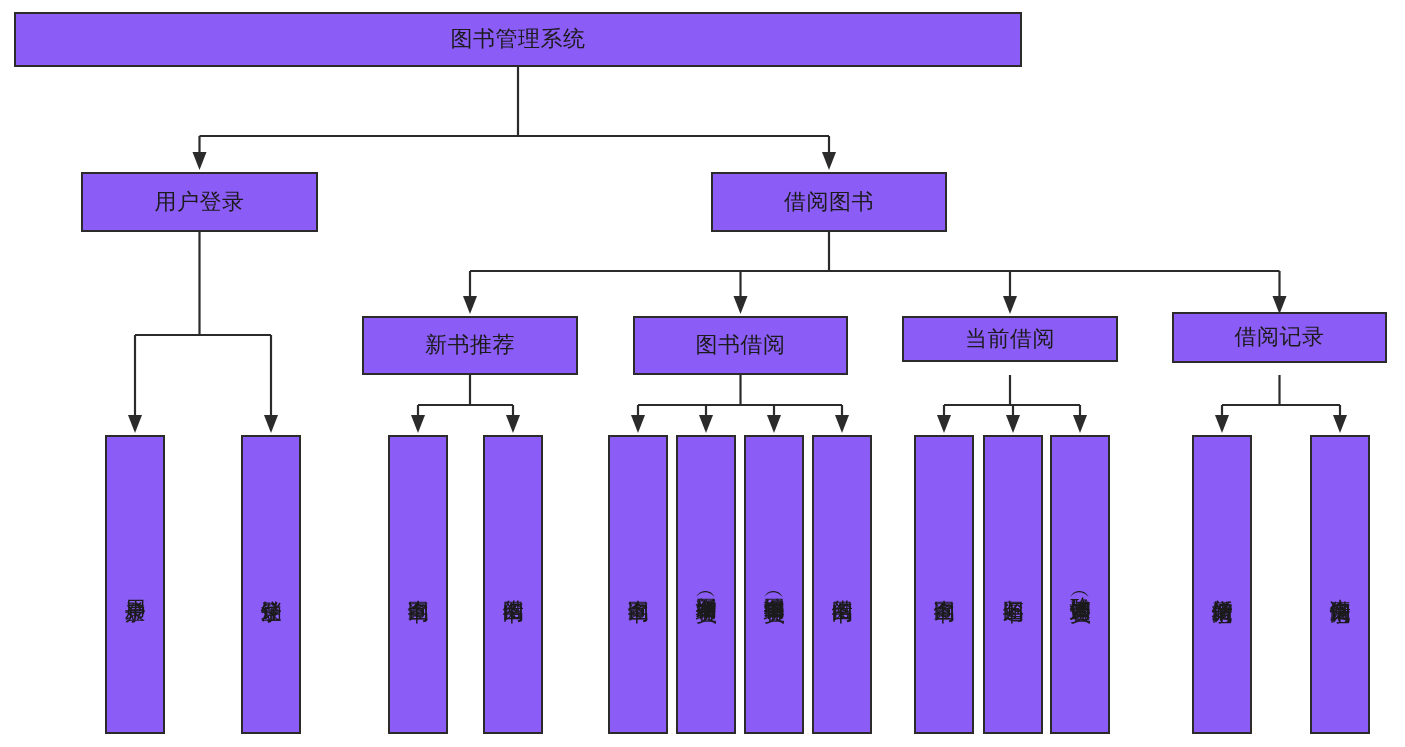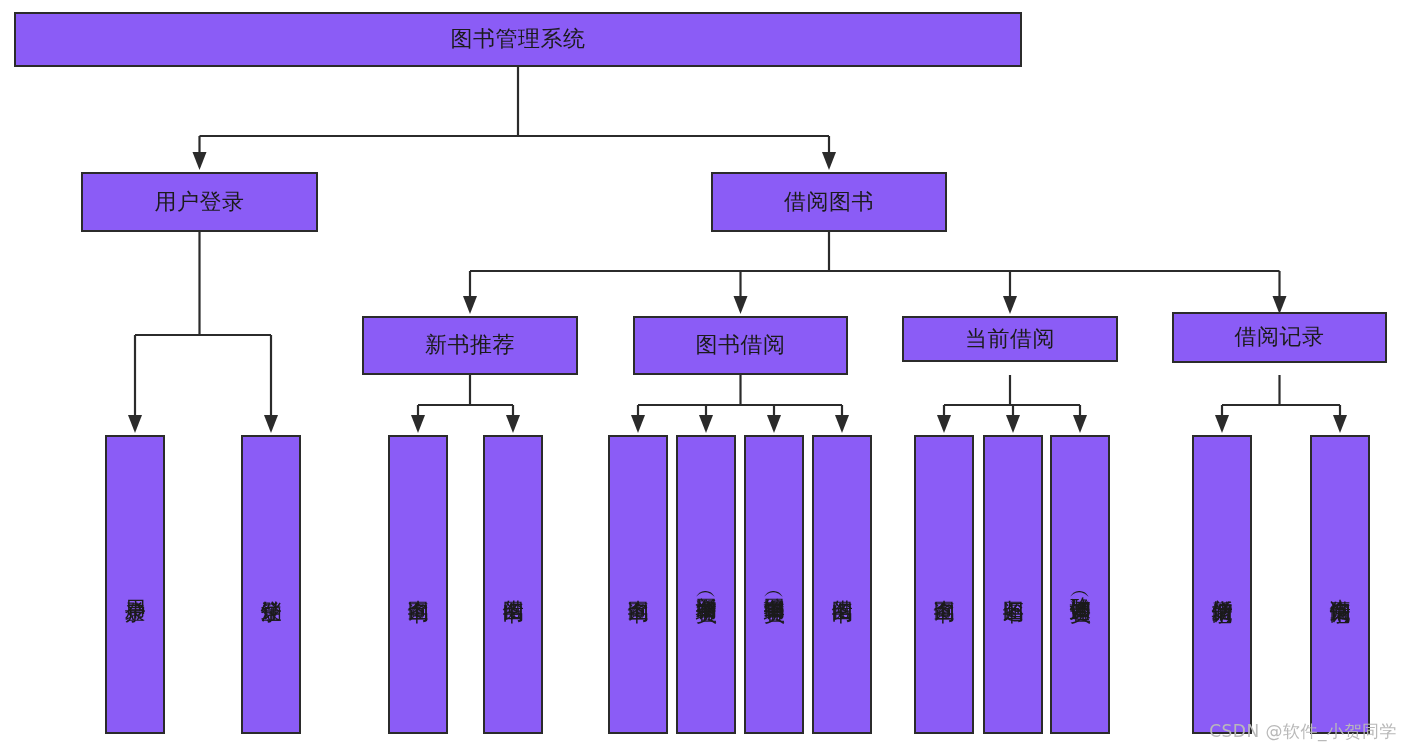--- a/index.html
+++ b/index.html
@@ -197,14 +197,13 @@
       <div class="node-box level-3" style="left: 1050px; top: 435px; width: 60px; height: 299px;">
         <div class="node-label-v">确认归还（管理员）</div>
       </div>
       <div class="node-box level-3" style="left: 1192px; top: 435px; width: 60px; height: 299px;">
         <div class="node-label-v">新增借阅记录</div>
       </div>
       <div class="node-box level-3" style="left: 1310px; top: 435px; width: 60px; height: 299px;">
         <div class="node-label-v">查询借阅记录</div>
       </div>
     </div>
-  <div id="watermark">CSDN @软件_小贺同学</div>
 </div>
 
 </body></html>

